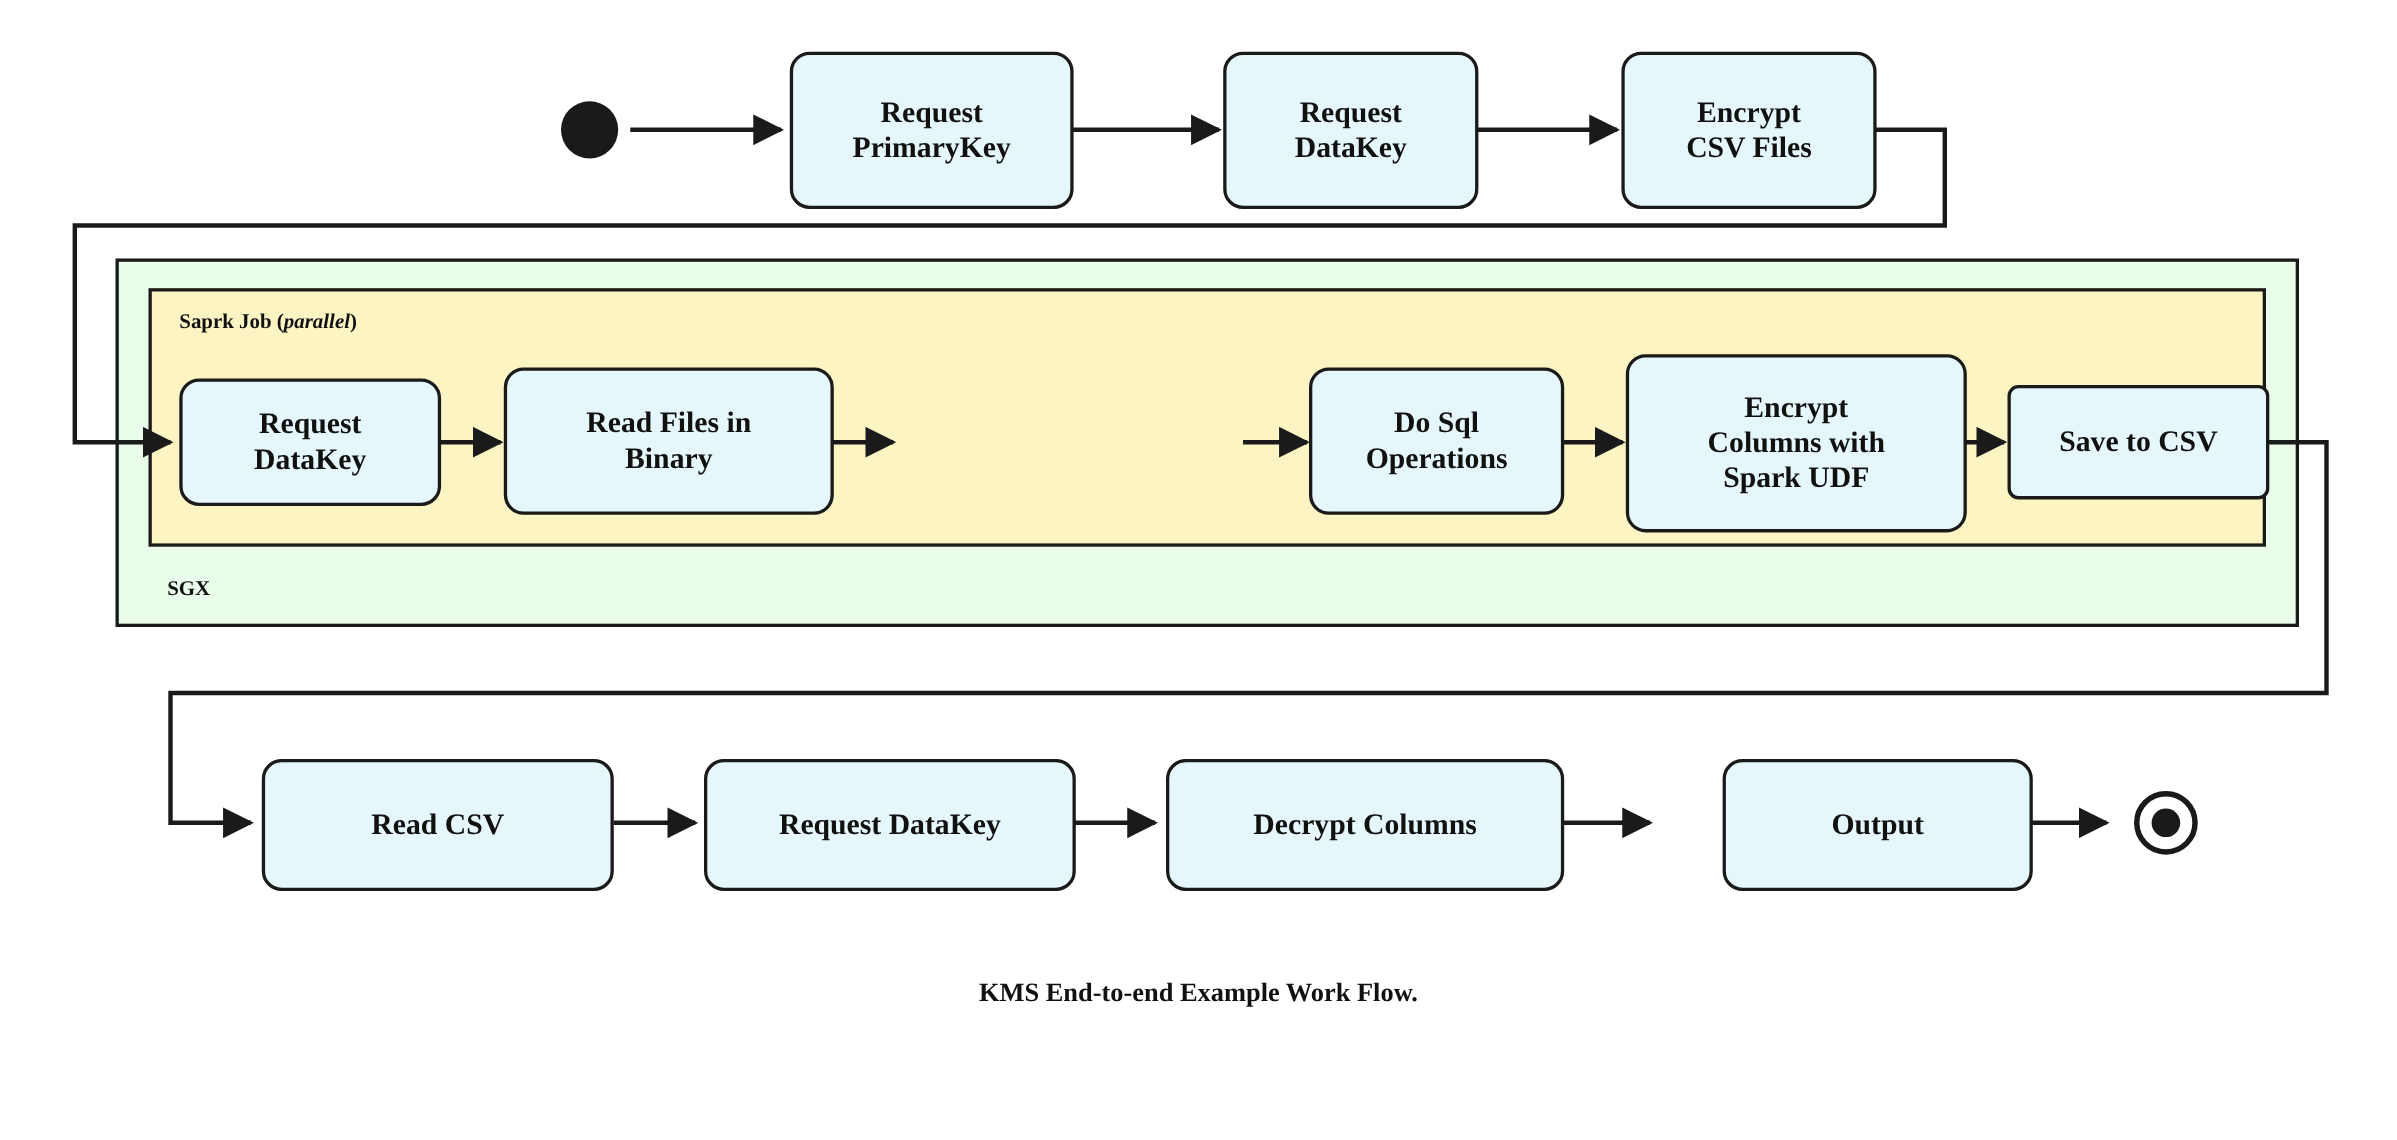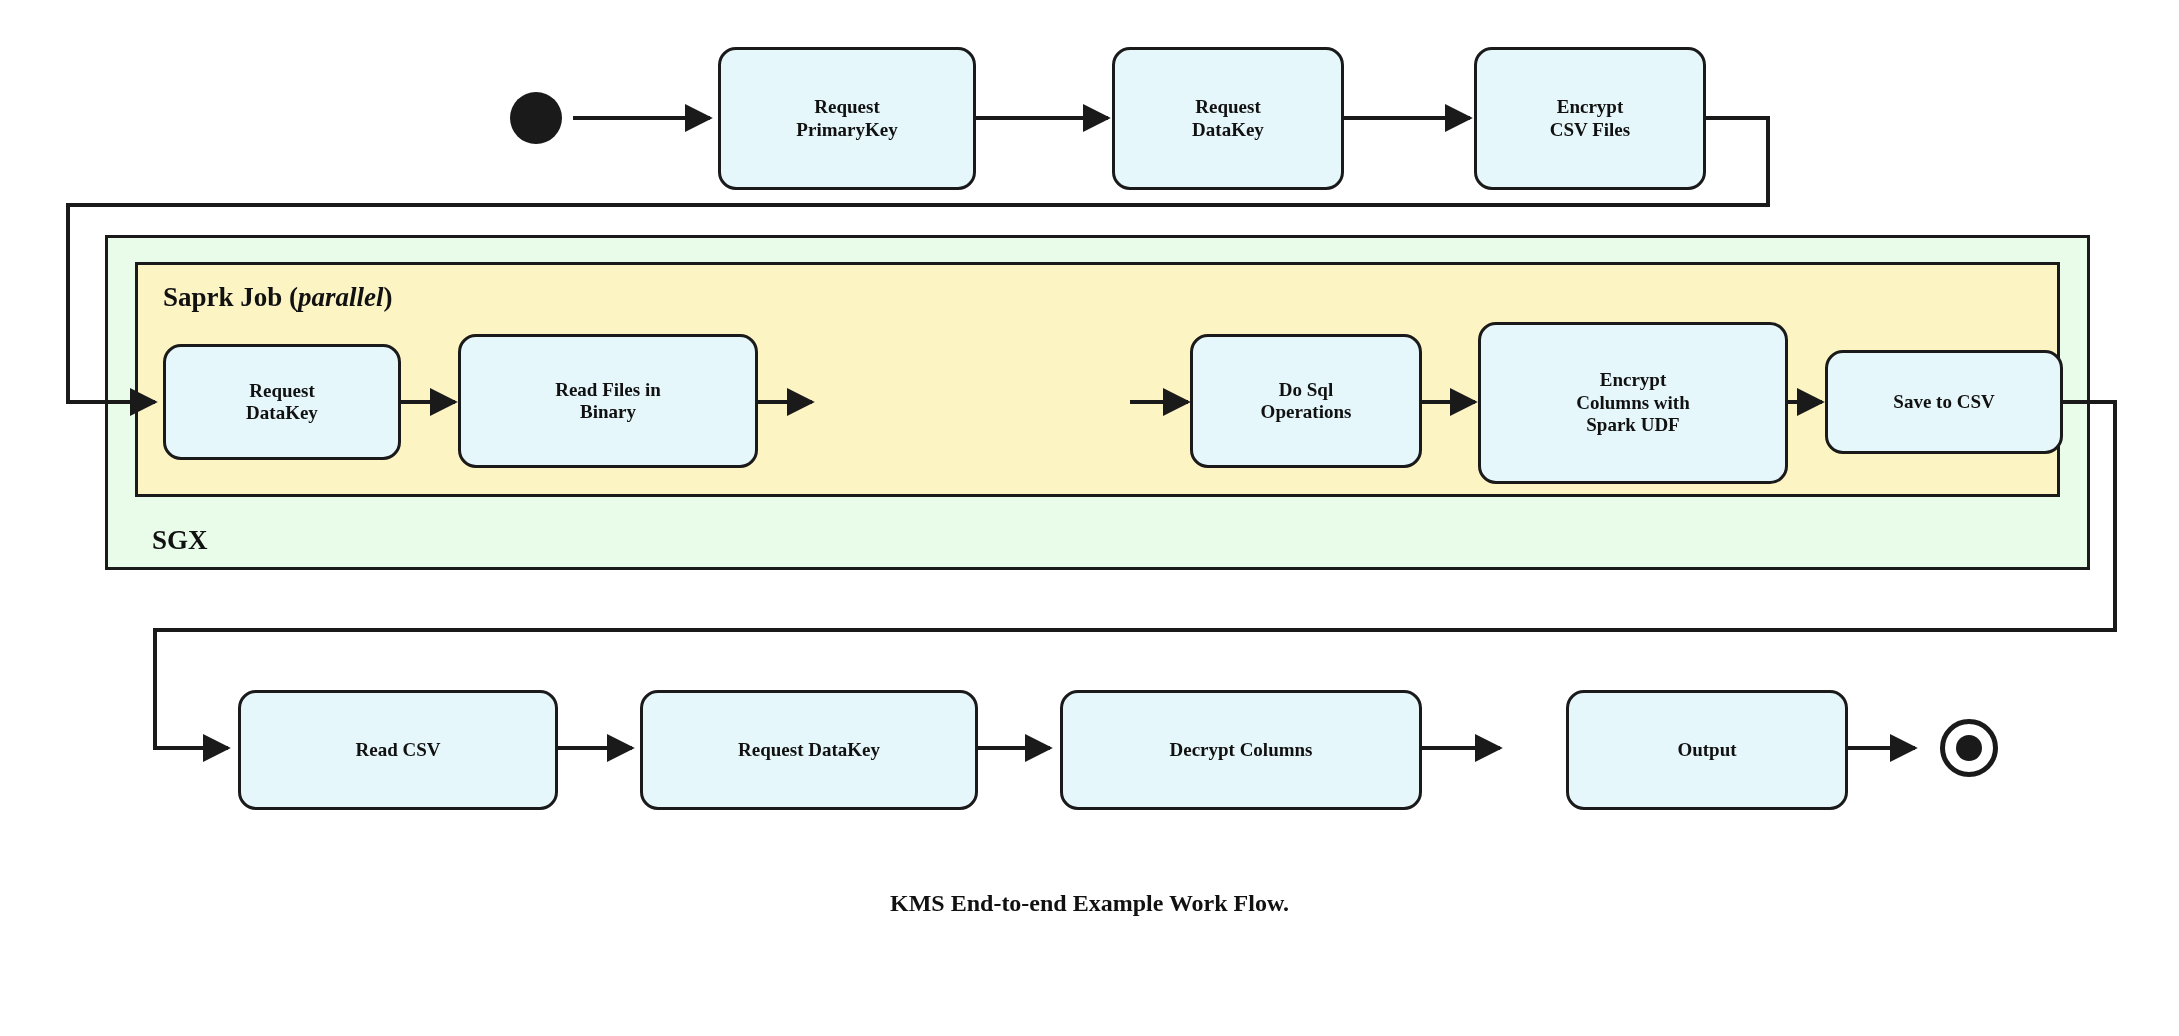--- a/index.html
+++ b/index.html
@@ -21,42 +21,42 @@
     position: absolute;
     box-sizing: border-box;
     background: #e6f7fb;
     border: 3px solid #1a1a1a;
     border-radius: 18px;
     display: flex;
     align-items: center;
     justify-content: center;
     text-align: center;
     font-weight: bold;
-    font-size: 19px;
+    font-size: 27px;
     line-height: 1.18;
     color: #111111;
     padding: 4px 8px;
     white-space: pre-line;
   }
   .sgx-box {
     position: absolute;
     box-sizing: border-box;
     background: #e9fbe9;
     border: 3px solid #1a1a1a;
   }
   .spark-box {
     position: absolute;
     box-sizing: border-box;
     background: #fdf4c4;
     border: 3px solid #1a1a1a;
   }
   .box-label {
     position: absolute;
     font-weight: bold;
-    font-size: 27px;
+    font-size: 19px;
     color: #111111;
     white-space: nowrap;
   }
   .box-label .italic {
     font-style: italic;
     font-weight: bold;
   }
   .start-dot {
     position: absolute;
     width: 52px;
@@ -153,21 +153,21 @@
 
   <div class="node" style="left:163px; top:344px; width:238px; height:116px;">Request
 DataKey</div>
   <div class="node" style="left:458px; top:334px; width:300px; height:134px;text-align:center;">Read Files in
 Binary</div>
   <div class="node" style="left:1190px; top:334px; width:232px; height:134px;">Do Sql
 Operations</div>
   <div class="node" style="left:1478px; top:322px; width:310px; height:162px;">Encrypt
 Columns with
 Spark UDF</div>
-  <div class="node" style="left:1825px; top:350px; width:238px; height:104px;">Save to CSV</div>
+  <div class="node" style="left:1825px; top:350px; width:238px; height:104px;border-radius:10px;">Save to CSV</div>
 
   <div class="node" style="left:238px; top:690px; width:320px; height:120px;">Read CSV</div>
   <div class="node" style="left:640px; top:690px; width:338px; height:120px;">Request DataKey</div>
   <div class="node" style="left:1060px; top:690px; width:362px; height:120px;">Decrypt Columns</div>
   <div class="node" style="left:1566px; top:690px; width:282px; height:120px;">Output</div>
 
   <div class="caption" style="left:0; top:890px;">KMS End-to-end Example Work Flow.</div>
 </div>
 
 </body></html>

